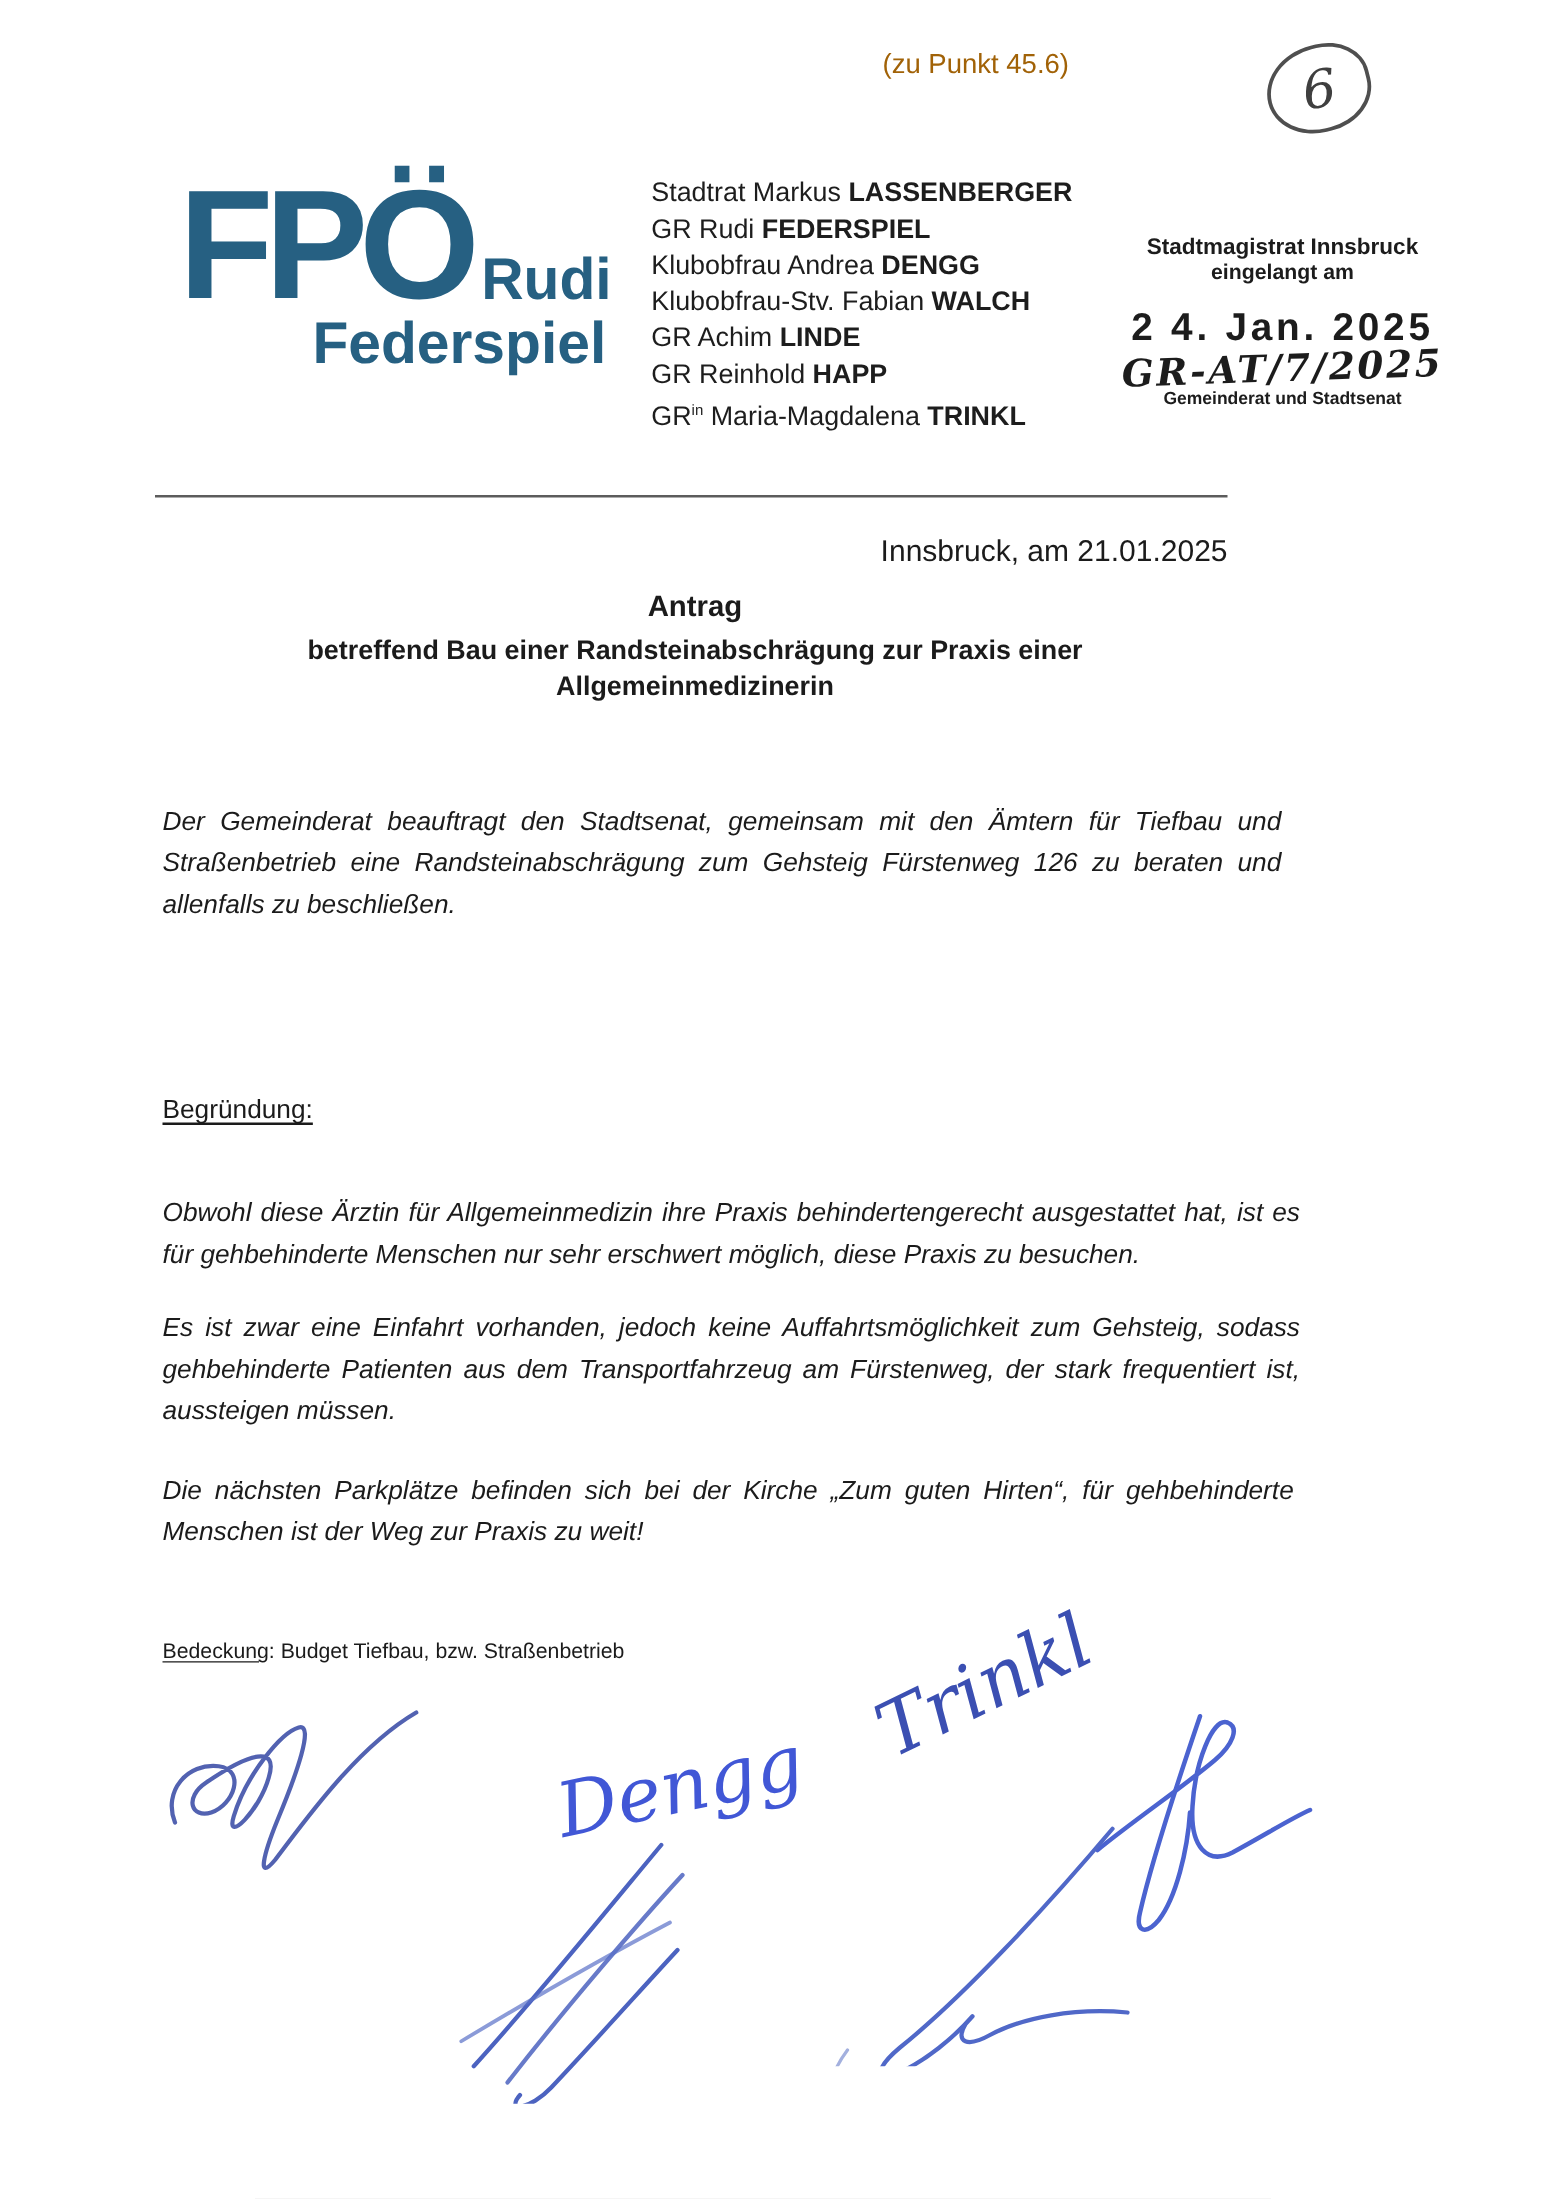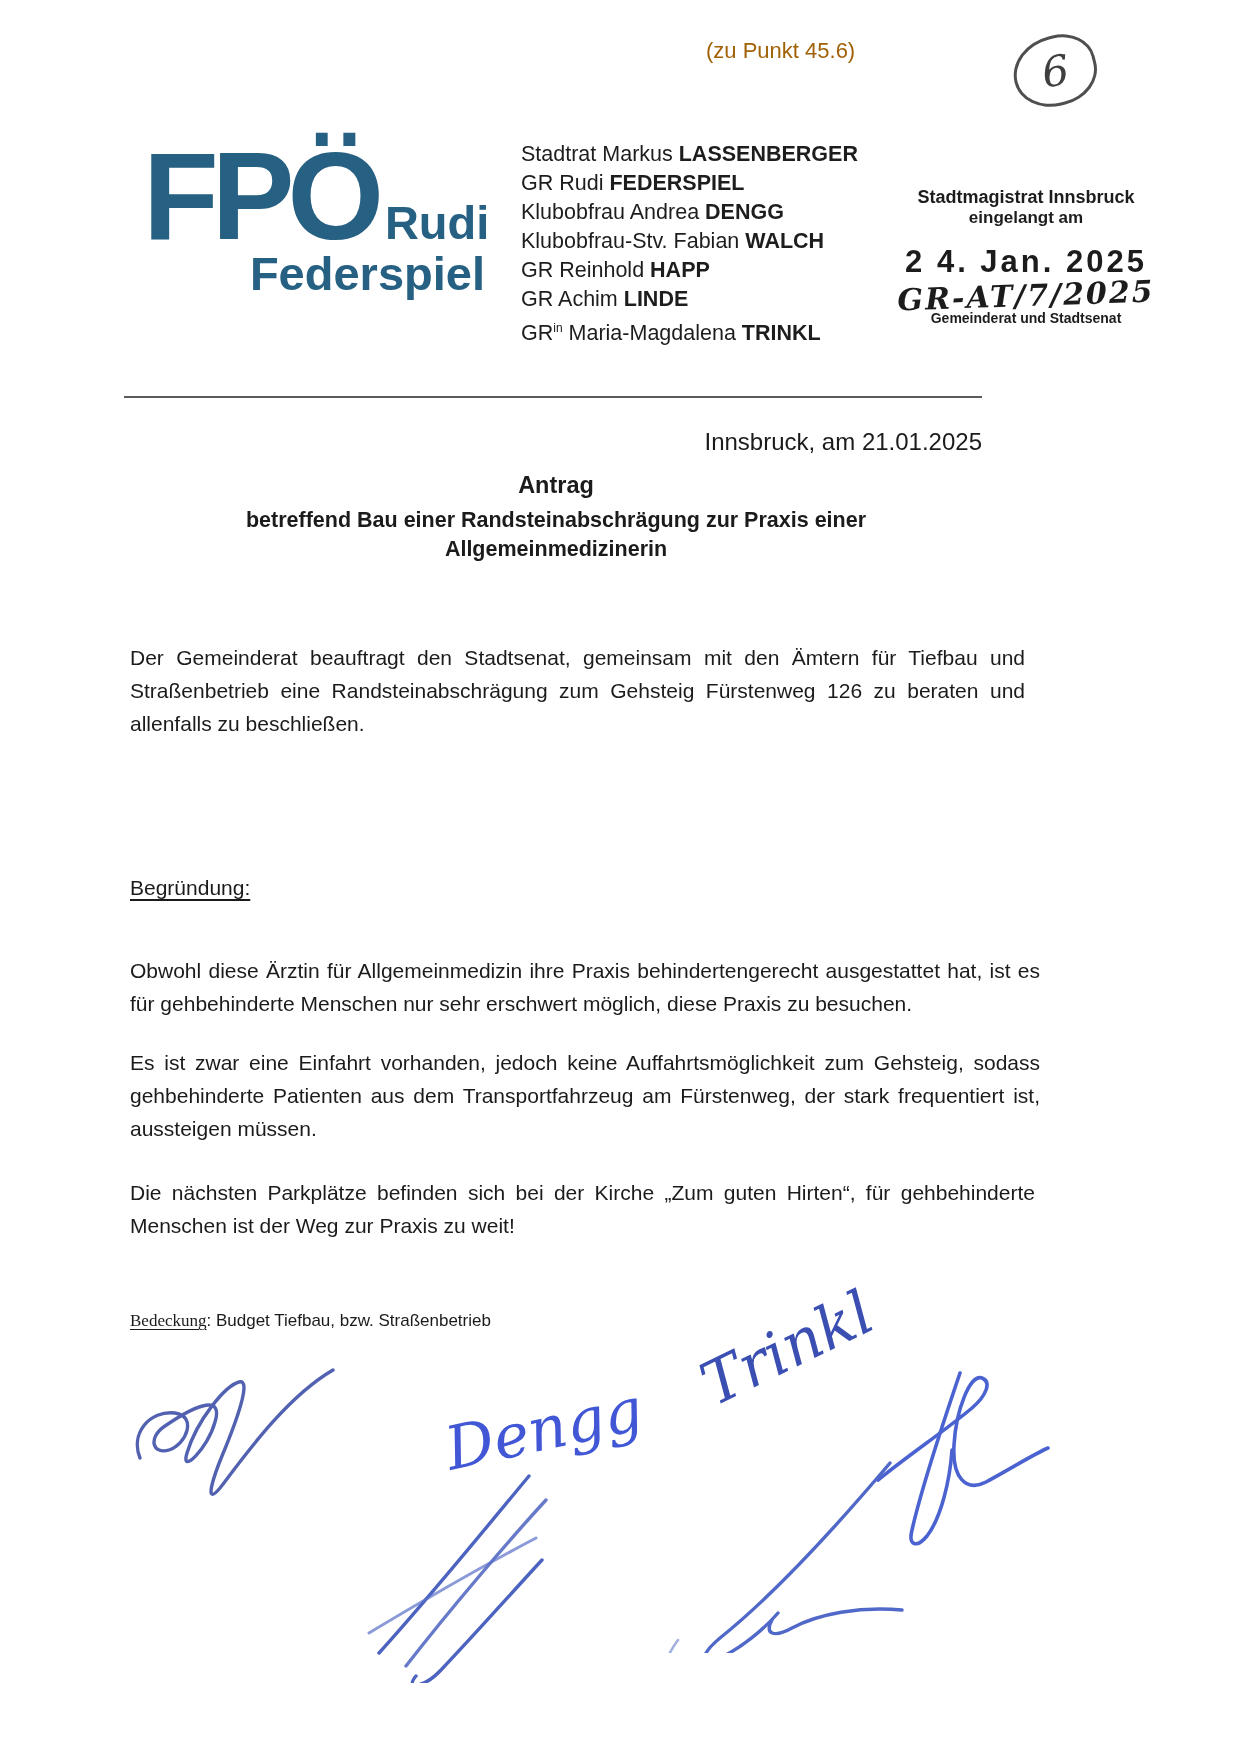--- a/index.html
+++ b/index.html
@@ -43,30 +43,30 @@
   .stamp-body{font-size:14px;font-weight:600;margin-top:-3px;}
 
   .divider{left:124px;top:396px;width:858px;height:2px;background:#5c5c5c;}
 
   .dateline{left:560px;top:428px;width:422px;text-align:right;font-size:24px;}
 
   .title-block{left:130px;top:472px;width:852px;text-align:center;font-weight:700;}
   .title-main{font-size:23.5px;}
   .title-sub{font-size:21.5px;line-height:29px;margin-top:7px;}
 
-  .para{left:130px;width:895px;font-size:21px;line-height:33px;text-align:justify;}
+  .para{left:130px;width:895px;font-size:21px;line-height:33px;text-align:justify;font-style:italic;}
   .p1{top:641px;}
   .heading-underlined{left:130px;top:876px;font-size:21px;}
   .heading-underlined span{text-decoration:underline;text-underline-offset:4px;}
   .p2{top:954px;width:910px;}
   .p3{top:1046px;width:910px;}
   .p4{top:1176px;width:905px;}
 
   .bedeckung{left:130px;top:1311px;font-size:17px;}
-  .bedeckung .lbl{text-decoration:underline;text-underline-offset:3px;font-family:Liberation Serif, serif;}
+  .bedeckung .lbl{text-decoration:underline;text-underline-offset:3px;}
 
   
   .sig svg{display:block;}
   .sig path{fill:none;stroke-linecap:round;stroke-linejoin:round;}
   .sig-text{font-family:"DejaVu Serif",serif;font-style:italic;}
 </style>
 </head>
 <body>
 
 <div class="page">
@@ -82,22 +82,22 @@
       <span class="logo-rudi">Rudi</span>
     </div>
     <div class="logo-federspiel">Federspiel</div>
   </div>
 
   <div class="abs submitters">
     <div><span>Stadtrat Markus </span><b>LASSENBERGER</b></div>
     <div><span>GR Rudi </span><b>FEDERSPIEL</b></div>
     <div><span>Klubobfrau Andrea </span><b>DENGG</b></div>
     <div><span>Klubobfrau-Stv. Fabian </span><b>WALCH</b></div>
+    <div><span>GR Achim </span><b>LINDE</b></div>
     <div><span>GR Reinhold </span><b>HAPP</b></div>
-    <div><span>GR Achim </span><b>LINDE</b></div>
     <div><span>GR</span><sup>in</sup><span> Maria-Magdalena </span><b>TRINKL</b></div>
   </div>
 
   <div class="abs stamp">
     <div class="stamp-org">Stadtmagistrat Innsbruck</div>
     <div class="stamp-sub">eingelangt am</div>
     <div class="stamp-date">2 4. Jan. 2025</div>
     <div class="stamp-ref">GR-AT/7/2025</div>
     <div class="stamp-body">Gemeinderat und Stadtsenat</div>
   </div>

